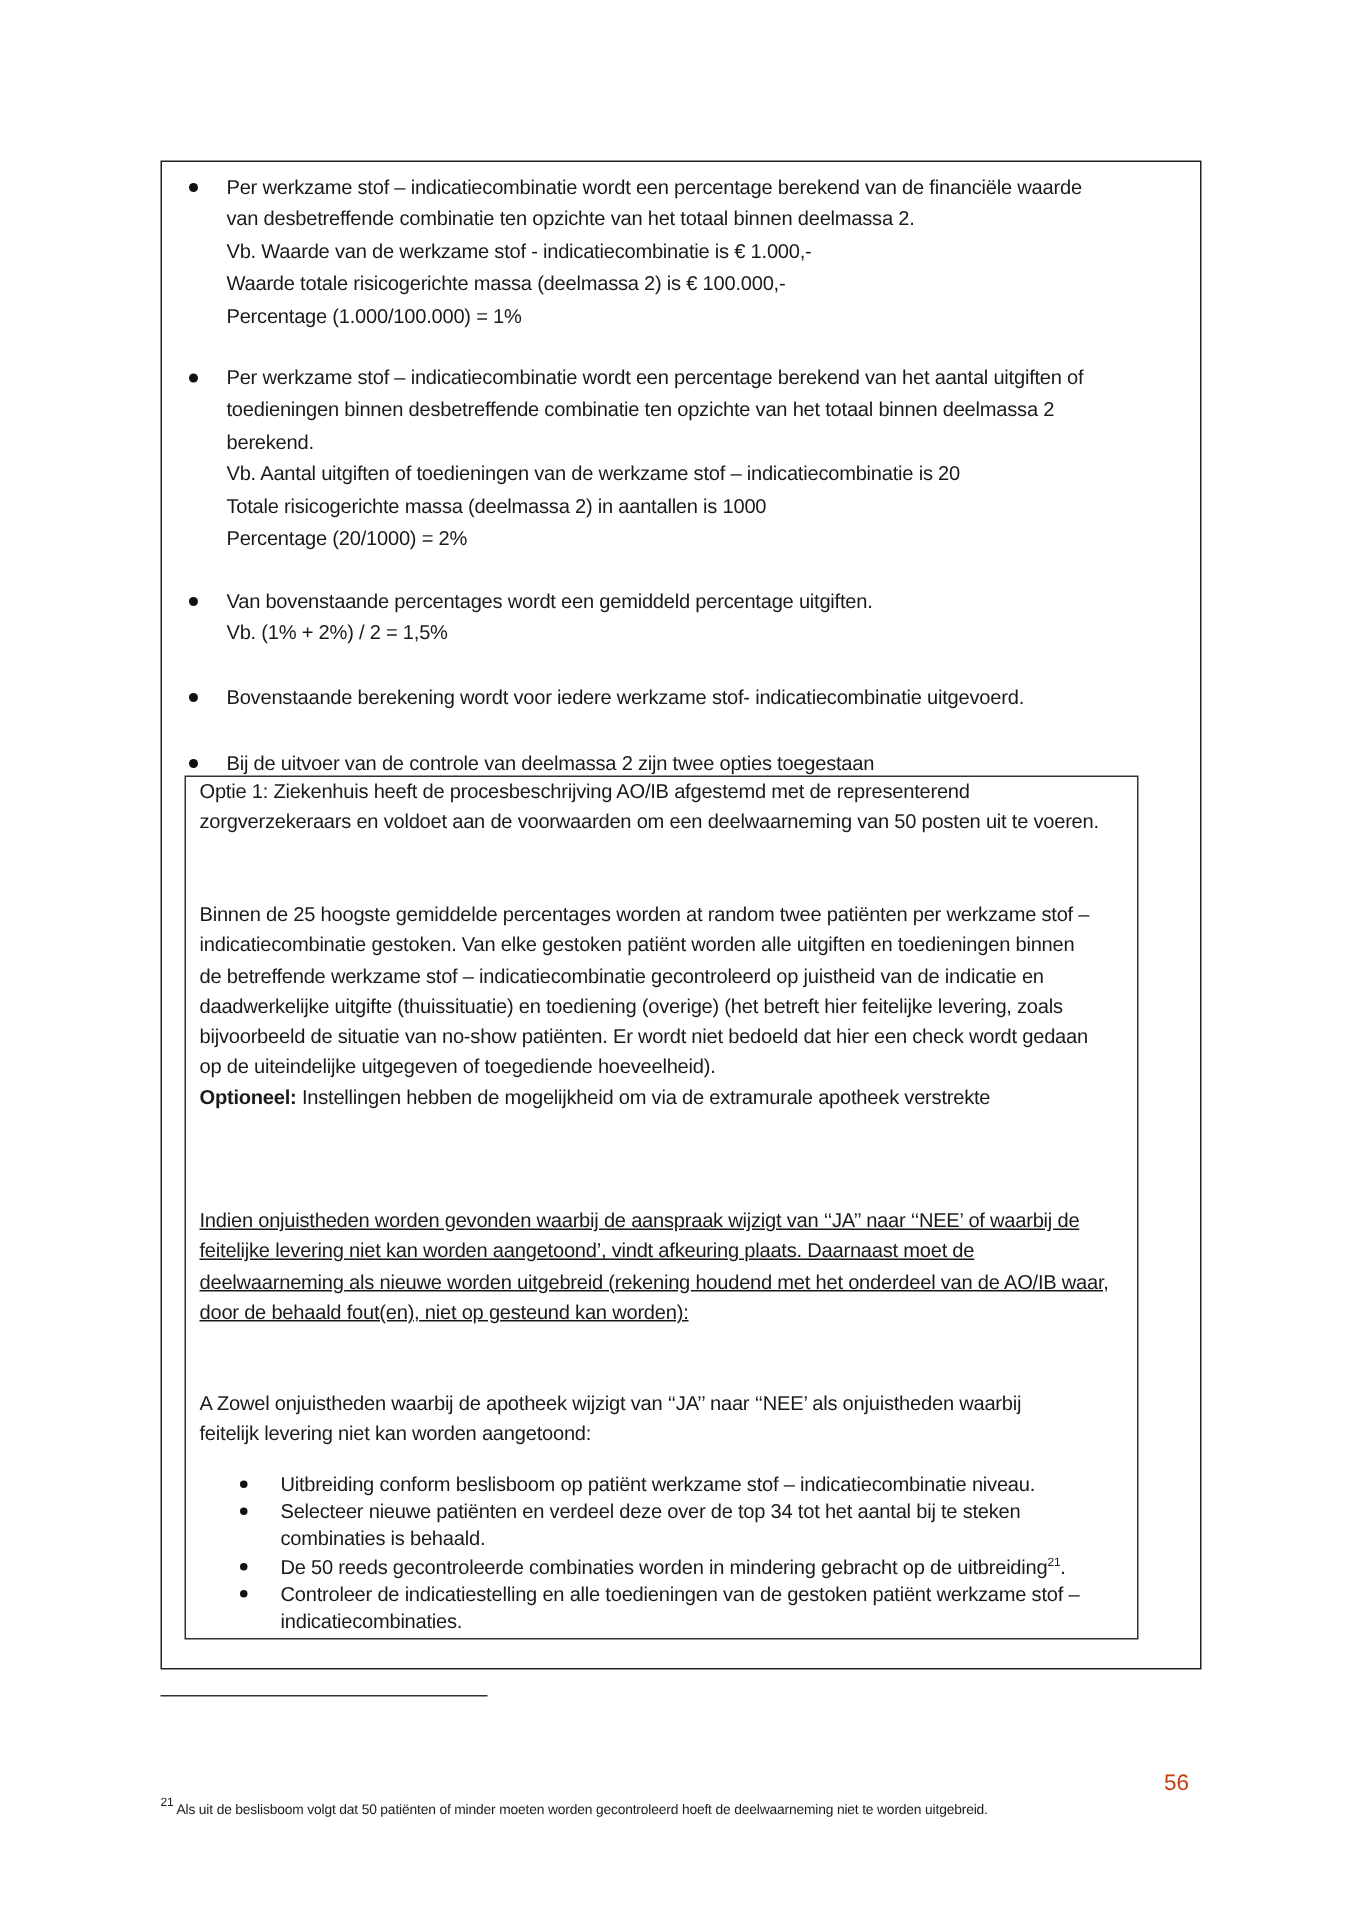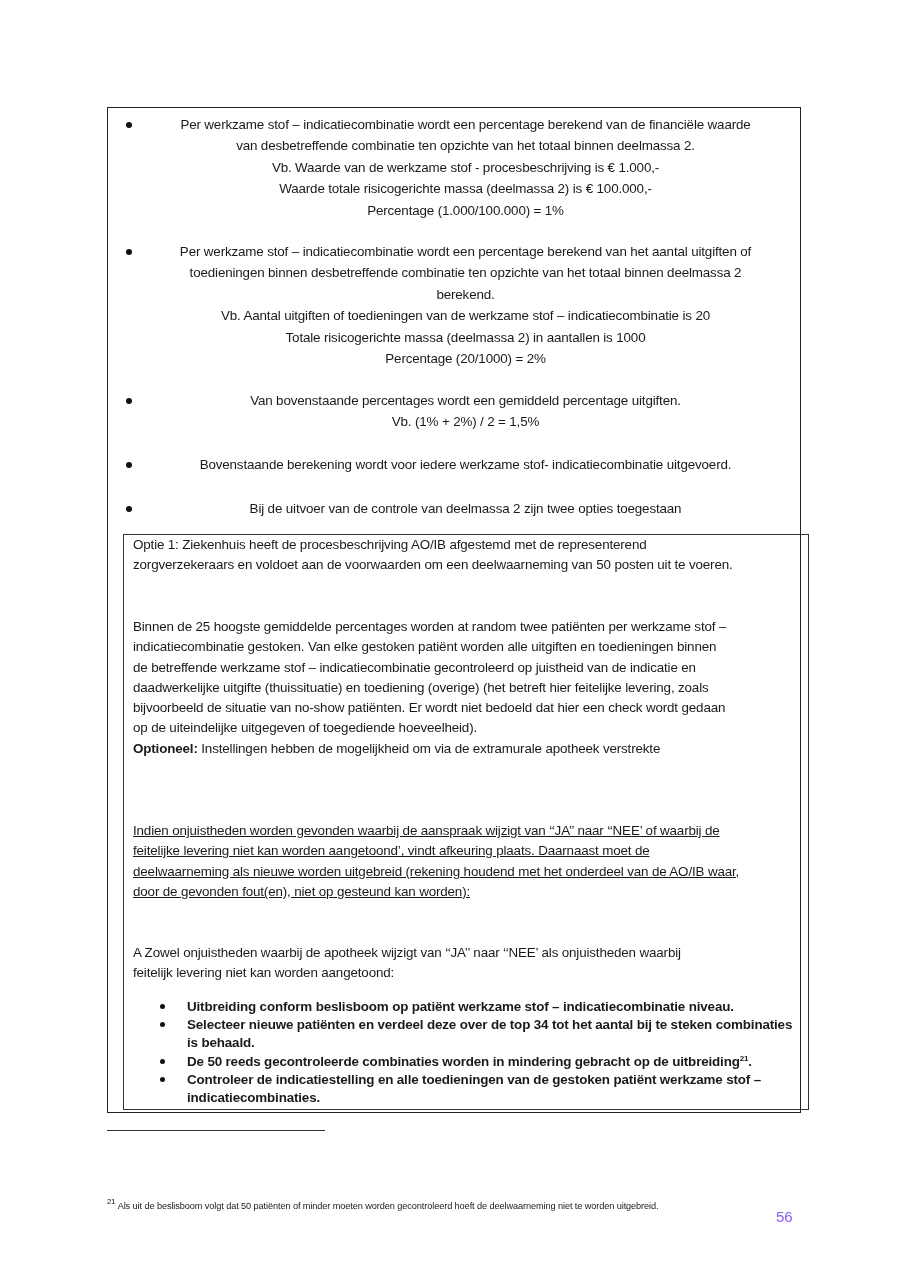--- a/index.html
+++ b/index.html
@@ -3,78 +3,78 @@
   <meta charset="utf-8">
   <style>
     html, body { margin: 0; padding: 0; background: #ffffff; }
     body {
       width: 900px; height: 1273px; position: relative; overflow: hidden;
       font-family: "Liberation Sans", "DejaVu Sans", sans-serif;
       color: #1a1a1a;
     }
     .outer-box {
       position: absolute; left: 107px; top: 107px; width: 694px; height: 1006px;
-      border: 1px solid #222; box-sizing: border-box; text-align: center;
+      border: 1px solid #222; box-sizing: border-box;
     }
     .bullet-block {
       position: absolute; left: 0; width: 100%;
       font-size: 13.4px; line-height: 21.4px; letter-spacing: -0.15px;
     }
     .bullet-dot {
       position: absolute; left: 18px; top: 0;
       width: 6px; height: 6px; border-radius: 50%; background: #111;
       margin-top: 8px;
     }
     .bullet-text { position: absolute; left: 43px; right: 20px; top: 0; }
     .line { display: block; white-space: nowrap; }
 
     .inner-box {
-      position: absolute; left: 123px; top: 534px; width: 686px; height: 576px;
+      position: absolute; left: 123px; top: 517px; width: 636px; height: 576px;
       border: 1px solid #333; box-sizing: border-box;
     }
     .para {
       position: absolute; left: 9px; right: 8px;
       font-size: 13.4px; line-height: 20.3px; letter-spacing: -0.15px;
     }
     .sub-bullets {
       position: absolute; left: 0; right: 0;
-      font-size: 13.4px; line-height: 18.2px; letter-spacing: -0.15px; font-weight: bold;
+      font-size: 13.4px; line-height: 18.2px; letter-spacing: -0.15px;
     }
     .sub-item { position: relative; margin: 0; }
     .sub-dot {
       position: absolute; left: 36px; top: 6px; width: 5px; height: 5px;
       border-radius: 50%; background: #111;
     }
     .sub-text { margin-left: 63px; margin-right: 8px; }
     sup { font-size: 8px; line-height: 0; vertical-align: 5px; }
 
     .footnote-rule {
       position: absolute; left: 107px; top: 1130px; width: 218px; height: 1px; background: #333;
     }
     .footnote {
       position: absolute; left: 107px; top: 1200px; width: 700px;
       font-size: 9.2px; line-height: 12px; white-space: nowrap; letter-spacing: -0.1px;
     }
     .page-number {
       position: absolute; left: 776px; top: 1180px;
-      font-size: 15px; color: #8b5cf6; margin-top: 28px;
+      font-size: 15px; color: #c2410c;
     }
     b { font-weight: bold; }
   </style>
 </head>
 <body>
 
 <div class="outer-box">
 
   <div class="bullet-block" style="top:6px;">
     <span class="bullet-dot"></span>
     <div class="bullet-text">
       <span class="line">Per werkzame stof – indicatiecombinatie wordt een percentage berekend van de financiële waarde</span>
       <span class="line">van desbetreffende combinatie ten opzichte van het totaal binnen deelmassa 2.</span>
-      <span class="line">Vb. Waarde van de werkzame stof - procesbeschrijving is € 1.000,-</span>
+      <span class="line">Vb. Waarde van de werkzame stof - indicatiecombinatie is € 1.000,-</span>
       <span class="line">Waarde totale risicogerichte massa (deelmassa 2) is € 100.000,-</span>
       <span class="line">Percentage (1.000/100.000) = 1%</span>
     </div>
   </div>
 
   <div class="bullet-block" style="top:133px;">
     <span class="bullet-dot"></span>
     <div class="bullet-text">
       <span class="line">Per werkzame stof – indicatiecombinatie wordt een percentage berekend van het aantal uitgiften of</span>
       <span class="line">toedieningen binnen desbetreffende combinatie ten opzichte van het totaal binnen deelmassa 2</span>
@@ -122,21 +122,21 @@
     <span class="line">daadwerkelijke uitgifte (thuissituatie) en toediening (overige) (het betreft hier feitelijke levering, zoals</span>
     <span class="line">bijvoorbeeld de situatie van no-show patiënten. Er wordt niet bedoeld dat hier een check wordt gedaan</span>
     <span class="line">op de uiteindelijke uitgegeven of toegediende hoeveelheid).</span>
     <span class="line"><b>Optioneel:</b><span> Instellingen hebben de mogelijkheid om via de extramurale apotheek verstrekte</span></span>
   </div>
 
   <div class="para" style="top:286px;text-decoration:underline;">
     <span class="line">Indien onjuistheden worden gevonden waarbij de aanspraak wijzigt van ‘‘JA’’ naar ‘‘NEE’ of waarbij de</span>
     <span class="line">feitelijke levering niet kan worden aangetoond’, vindt afkeuring plaats. Daarnaast moet de</span>
     <span class="line">deelwaarneming als nieuwe worden uitgebreid (rekening houdend met het onderdeel van de AO/IB waar,</span>
-    <span class="line">door de gevonden fout(en), niet op gesteund kan worden):</span>
+    <span class="line">door de behaald fout(en), niet op gesteund kan worden):</span>
   </div>
 
   <div class="para" style="top:408px;">
     <span class="line">A Zowel onjuistheden waarbij de apotheek wijzigt van ‘‘JA’’ naar ‘‘NEE’ als onjuistheden waarbij</span>
     <span class="line">feitelijk levering niet kan worden aangetoond:</span>
   </div>
 
   <div class="sub-bullets" style="top:463px;">
     <div class="sub-item">
       <span class="sub-dot"></span>

